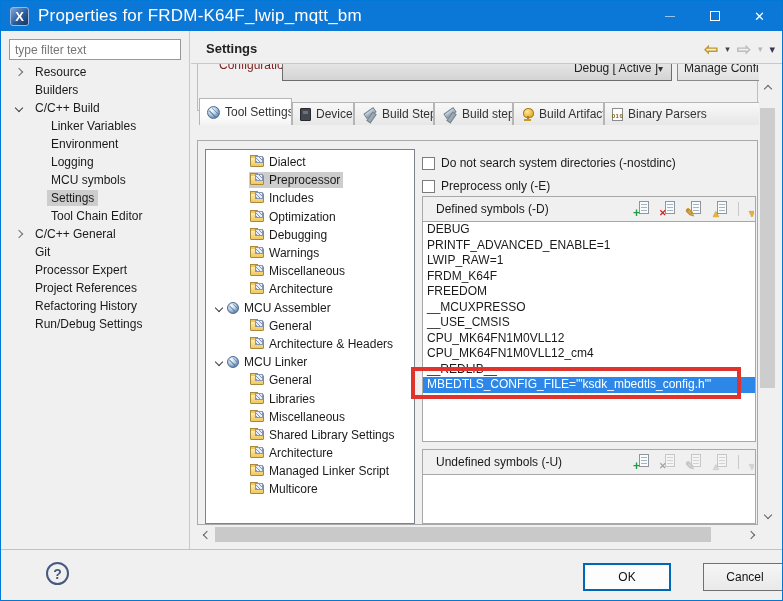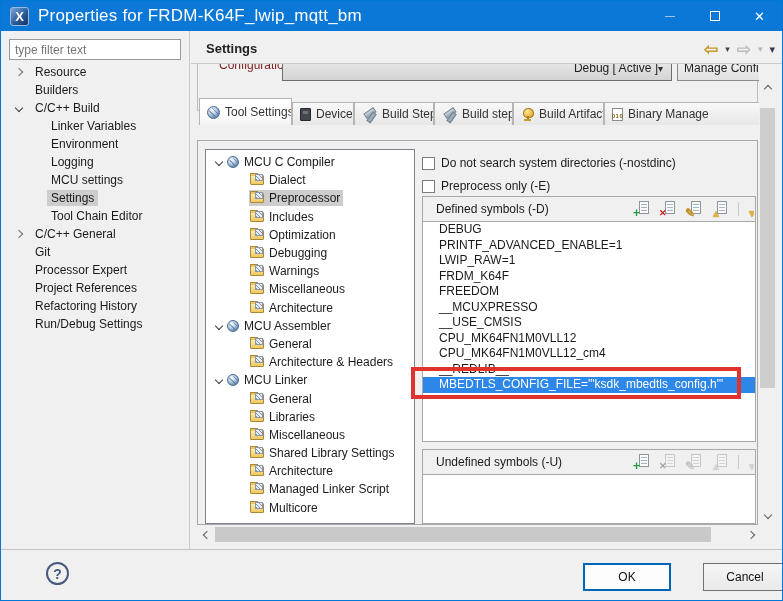--- a/index.html
+++ b/index.html
@@ -98,21 +98,21 @@
     background:radial-gradient(circle at 35% 30%, #ffffff, #b9cfe6 40%, #5d85ad 78%, #3c618a); border:1px solid #4a6c92; position:relative; }
   .ticon.ball::after { content:""; position:absolute; inset:1px; border-radius:50%;
     background:repeating-linear-gradient(45deg, rgba(60,90,130,.5) 0 1px, transparent 1px 4px); }
   
   .optrow { position:absolute; display:flex; align-items:center; gap:6px; }
   .cbx { width:13px; height:13px; background:#fff; border:1px solid #7b7b7b; }
   
   .symbox { position:absolute; left:231px; width:334px; border:1px solid #a8a8a8; display:flex; flex-direction:column; }
   .symhead { height:25px; min-height:25px; background:#f0f0f0; border-bottom:1px solid #a8a8a8; display:flex; align-items:center; padding-left:13px; position:relative; }
   .symlist { flex:1; background:#fff; overflow:hidden; position:relative; }
-  .drow { height:15.5px; line-height:15.5px; padding-left:16px; white-space:nowrap; font-size:12px; }
+  .drow { height:15.5px; line-height:15.5px; padding-left:4px; white-space:nowrap; font-size:12px; }
   .drow.sel { background:#2c87e8; color:#fff; }
   .tbar { position:absolute; right:1px; top:0; height:100%; display:flex; align-items:center; gap:9px; }
   .tbi { position:relative; width:17px; height:16px; display:inline-block; }
   .tbi .doc { position:absolute; top:0; right:2px; width:10px; height:13px; background:#fbfbfb; border:1px solid #8f959b; }
   .tbi .doc::after { content:""; position:absolute; left:1px; top:2px; right:1px; height:8px;
     background:repeating-linear-gradient(180deg,#9fb6c8 0 1px, transparent 1px 3px); }
   .tbi .g { position:absolute; left:-1px; bottom:-2px; font-size:11px; font-weight:bold; line-height:1; }
   .g.plus { color:#1e9e3e; font-size:12px; }
   .g.del { color:#cc2222; font-size:9px; bottom:-1px; }
   .g.edit { color:#c09020; font-size:12px; }
@@ -191,21 +191,21 @@
     <div class="srow lv1">
         <span class="cvbox"></span>
         <span class="slabel">Environment</span>
       </div>
     <div class="srow lv1">
         <span class="cvbox"></span>
         <span class="slabel">Logging</span>
       </div>
     <div class="srow lv1">
         <span class="cvbox"></span>
-        <span class="slabel">MCU settings</span>
+        <span class="slabel">MCU symbols</span>
       </div>
     <div class="srow lv1">
         <span class="cvbox"></span>
         <span class="slabel sel">Settings</span>
       </div>
     <div class="srow lv1">
         <span class="cvbox"></span>
         <span class="slabel">Tool Chain Editor</span>
       </div>
     <div class="srow">
@@ -279,35 +279,26 @@
       <div class="tab" style="left:322px; width:91px;">
         <span class="ic-troph">
             <span class="stem"></span>
           </span>
         <span>Build Artifact</span>
       </div>
       <div class="tab" style="left:413px; width:158px;">
         <span class="ic-bin">
             <span class="b010">010</span>
           </span>
-        <span>Binary Manage</span>
+        <span>Binary Parsers</span>
       </div>
     </div>
     <div class="tabpanel"></div>
 
     <div class="treepanel">
-      <div class="trow">
-          <span class="cvb">
-            <span class="cv d"></span>
-          </span>
-          <span class="tw">
-            <span class="ticon ball"></span>
-            <span>MCU C Compiler</span>
-          </span>
-        </div>
       <div class="trow lv1">
           <span class="cvb"></span>
           <span class="tw">
             <span class="ticon folder"></span>
             <span>Dialect</span>
           </span>
         </div>
       <div class="trow lv1">
           <span class="cvb"></span>
           <span class="tw sel">

